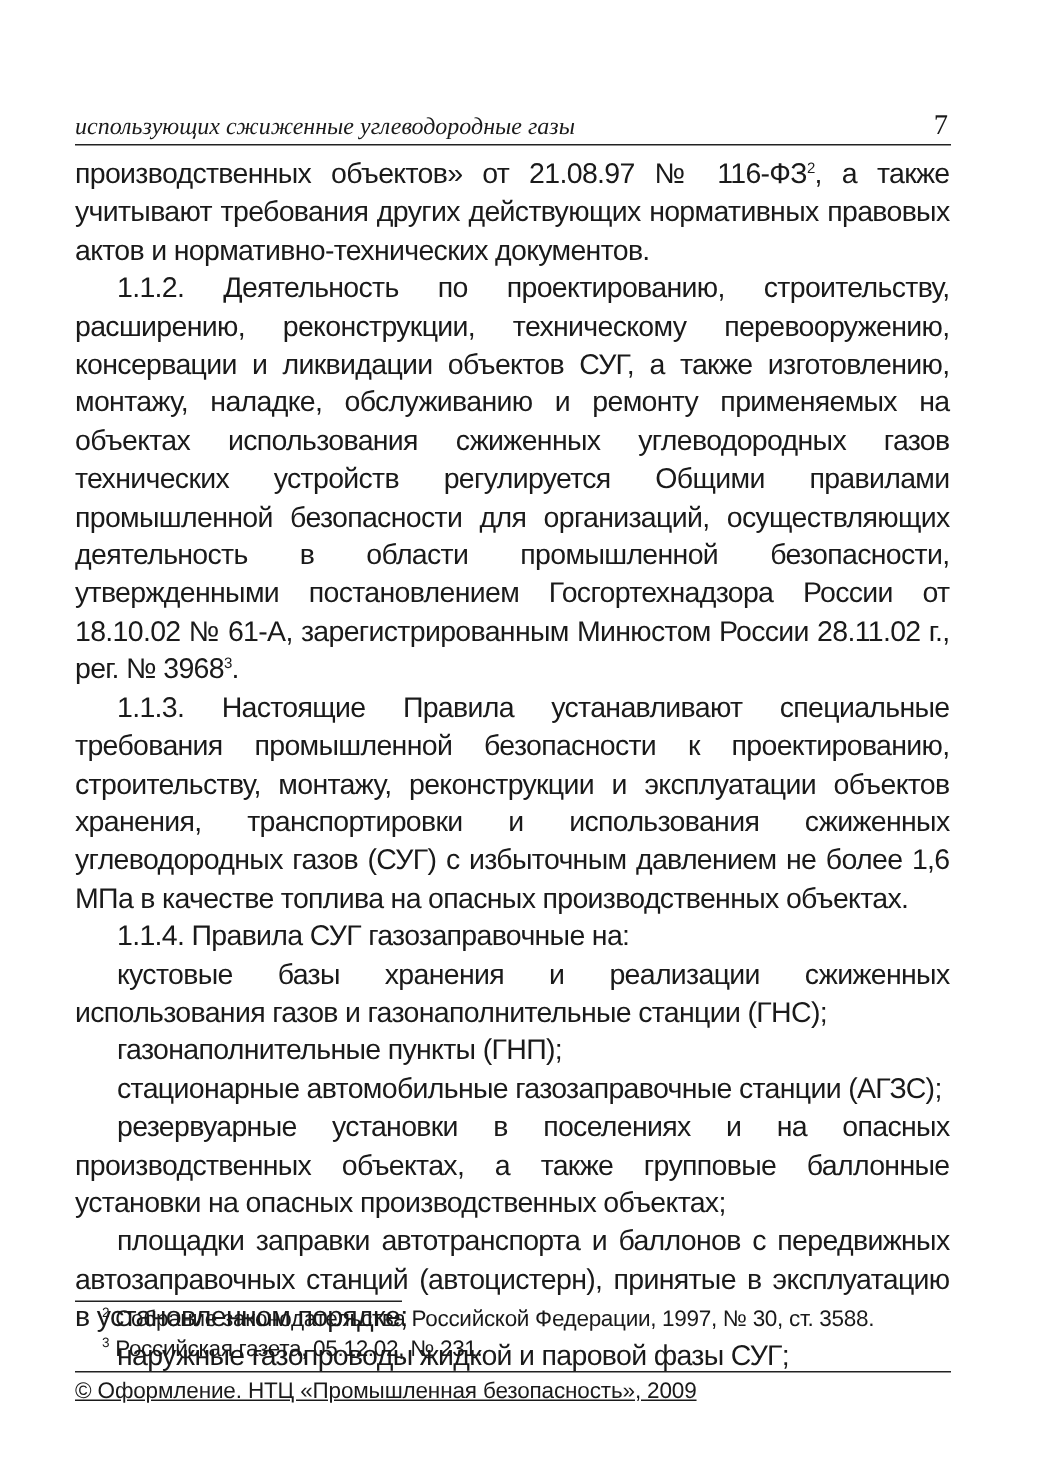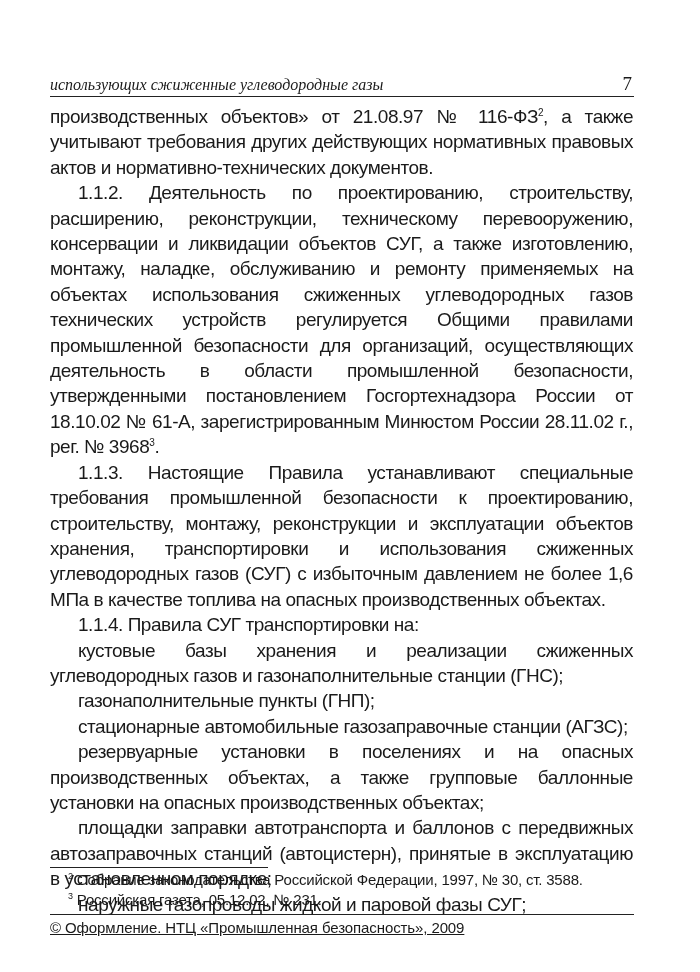--- a/index.html
+++ b/index.html
@@ -39,22 +39,22 @@
 
   <div class="running-head">
     <span class="title">использующих сжиженные углеводородные газы</span>
     <span class="pageno">7</span>
   </div>
 
   <div class="body">
     <p><span>производственных объектов» от 21.08.97 № 116-ФЗ</span><sup>2</sup><span>, а также учитывают требования других действующих нормативных правовых актов и нормативно-технических документов.</span></p>
     <p class="ind"><span>1.1.2. Деятельность по проектированию, строительству, расширению, реконструкции, техническому перевооружению, консервации и ликвидации объектов СУГ, а также изготовлению, монтажу, наладке, обслуживанию и ремонту применяемых на объектах использования сжиженных углеводородных газов технических устройств регулируется Общими правилами промышленной безопасности для организаций, осуществляющих деятельность в области промышленной безопасности, утвержденными постановлением Госгортехнадзора России от 18.10.02 № 61-А, зарегистрированным Минюстом России 28.11.02 г., рег. № 3968</span><sup>3</sup><span>.</span></p>
     <p class="ind">1.1.3. Настоящие Правила устанавливают специальные требования промышленной безопасности к проектированию, строительству, монтажу, реконструкции и эксплуатации объектов хранения, транспортировки и использования сжиженных углеводородных газов (СУГ) с избыточным давлением не более 1,6 МПа в качестве топлива на опасных производственных объектах.</p>
-    <p class="ind">1.1.4. Правила СУГ транспортировки на:</p>
-    <p class="ind">кустовые базы хранения и реализации сжиженных углеводородных газов и газонаполнительные станции (ГНС);</p>
+    <p class="ind">1.1.4. Правила СУГ газозаправочные на:</p>
+    <p class="ind">кустовые базы хранения и реализации сжиженных использования газов и газонаполнительные станции (ГНС);</p>
     <p class="ind">газонаполнительные пункты (ГНП);</p>
     <p class="ind">стационарные автомобильные газозаправочные станции (АГЗС);</p>
     <p class="ind">резервуарные установки в поселениях и на опасных производственных объектах, а также групповые баллонные установки на опасных производственных объектах;</p>
     <p class="ind">площадки заправки автотранспорта и баллонов с передвижных автозаправочных станций (автоцистерн), принятые в эксплуатацию в установленном порядке;</p>
     <p class="ind">наружные газопроводы жидкой и паровой фазы СУГ;</p>
   </div>
 
   <div class="fn-rule"></div>
   <div class="footnotes">
     <div><sup>2</sup><span> Собрание законодательства Российской Федерации, 1997, № 30, ст. 3588.</span></div>

